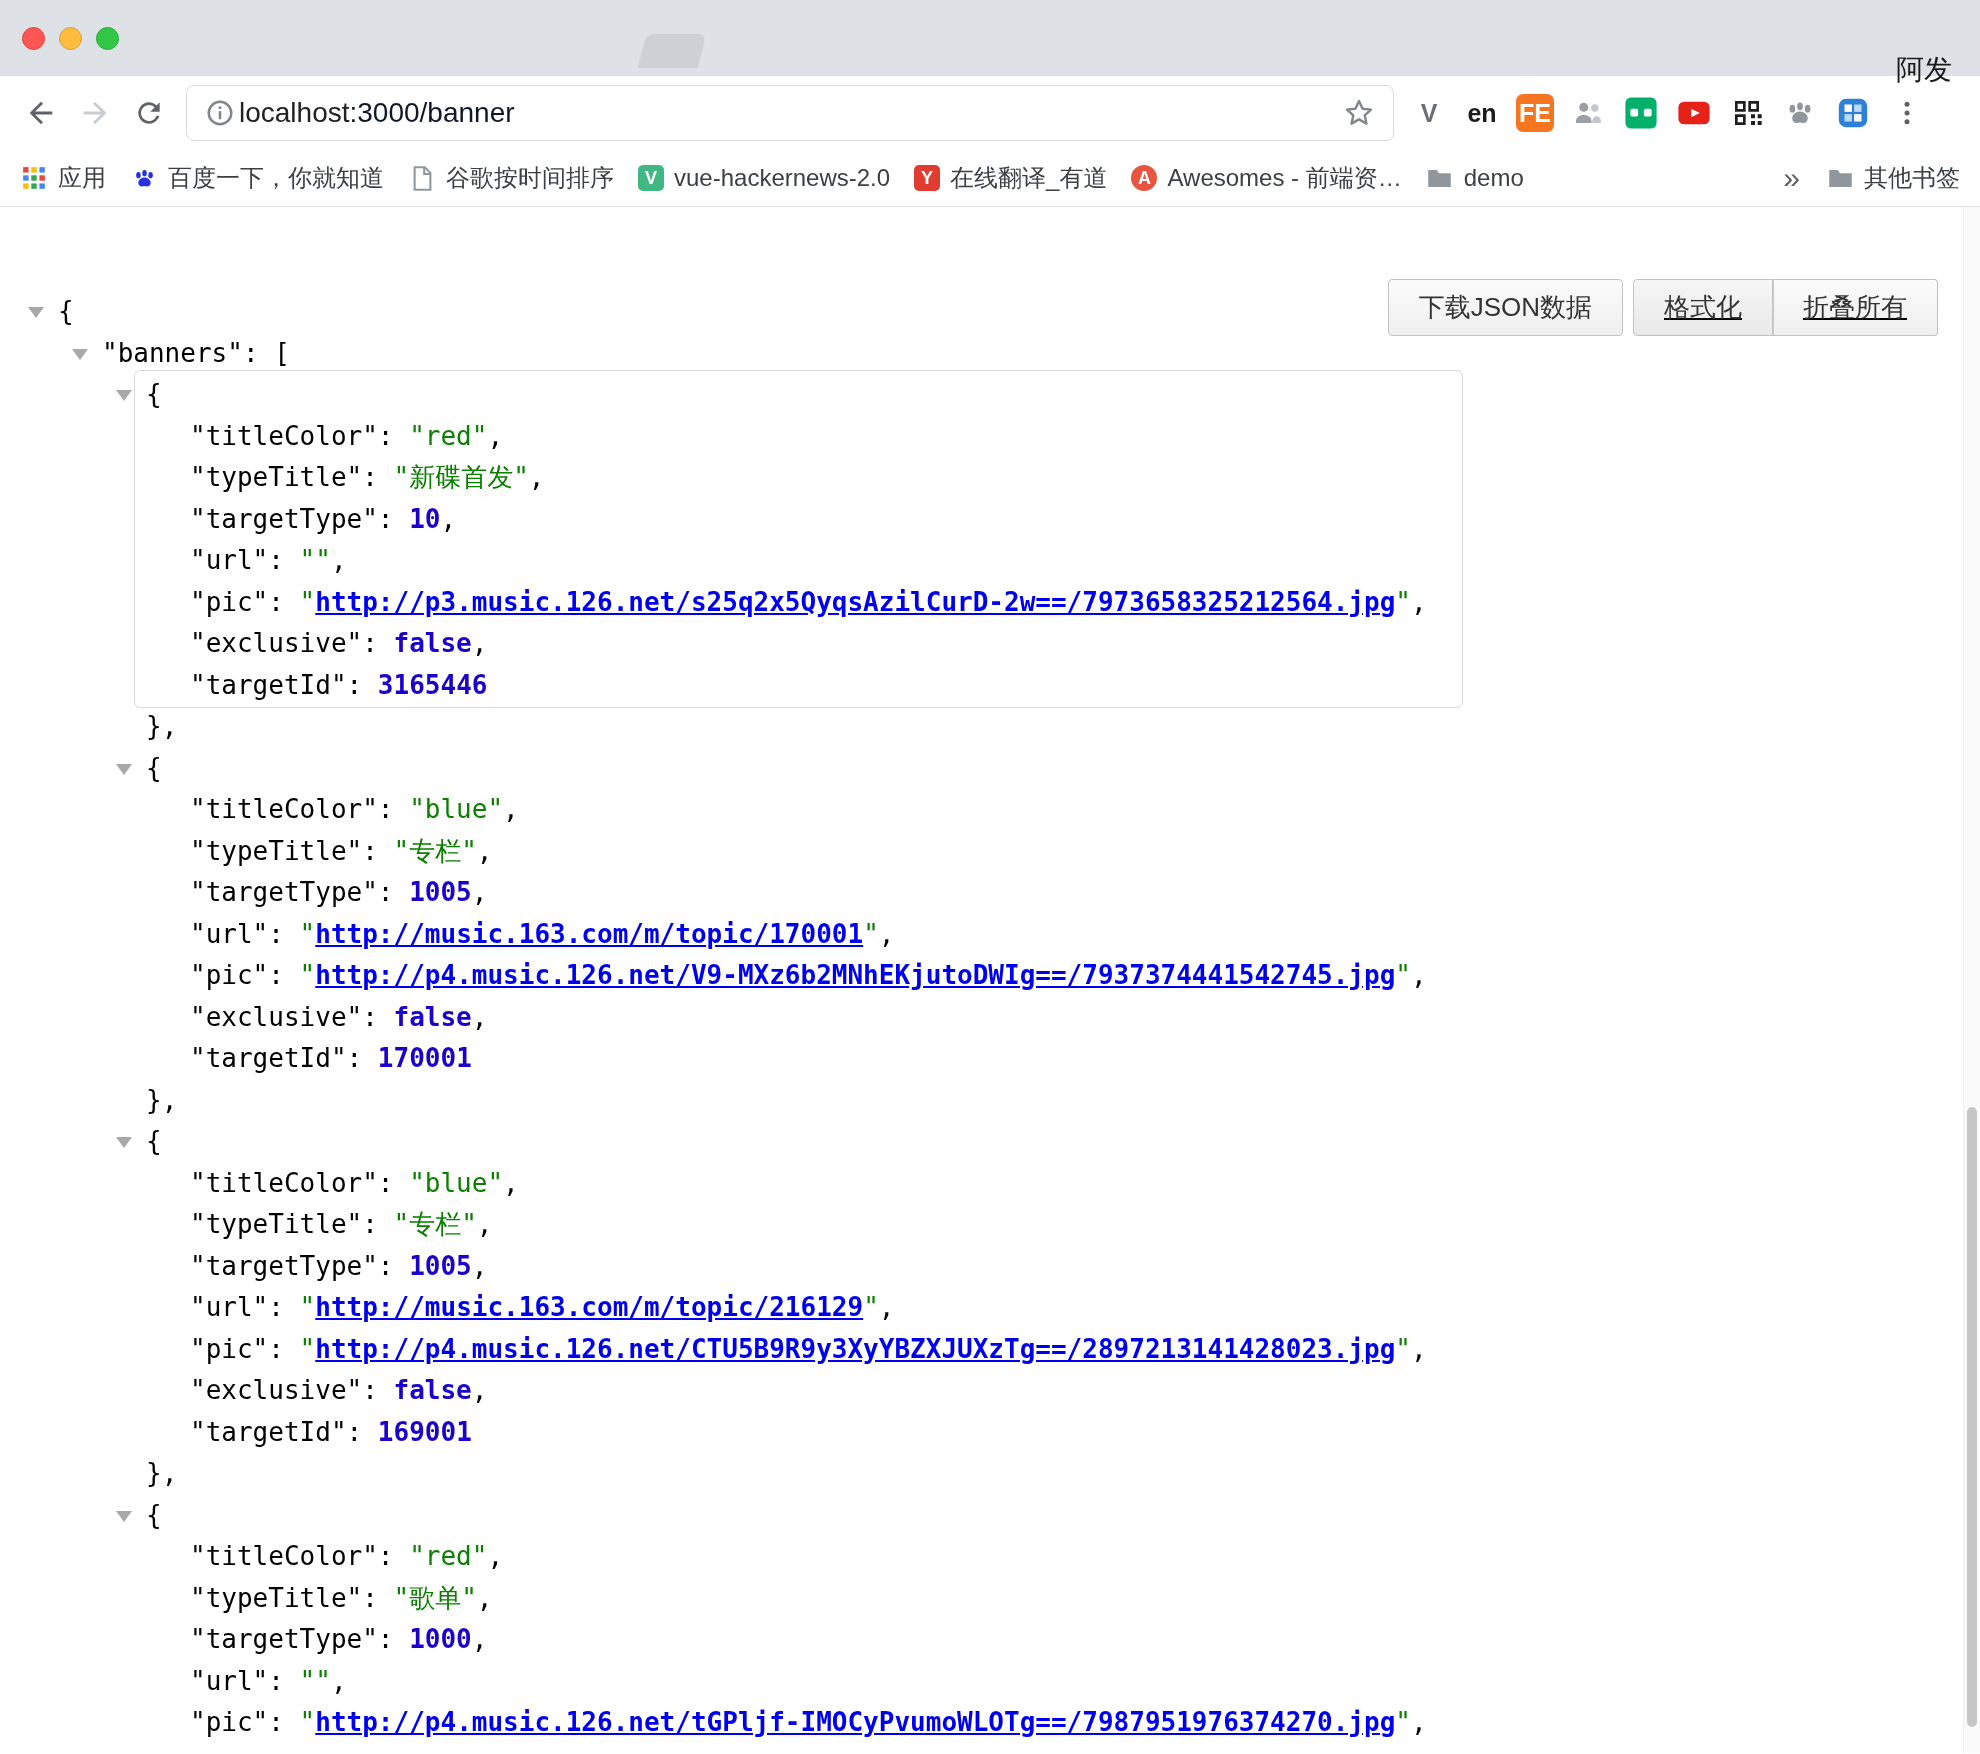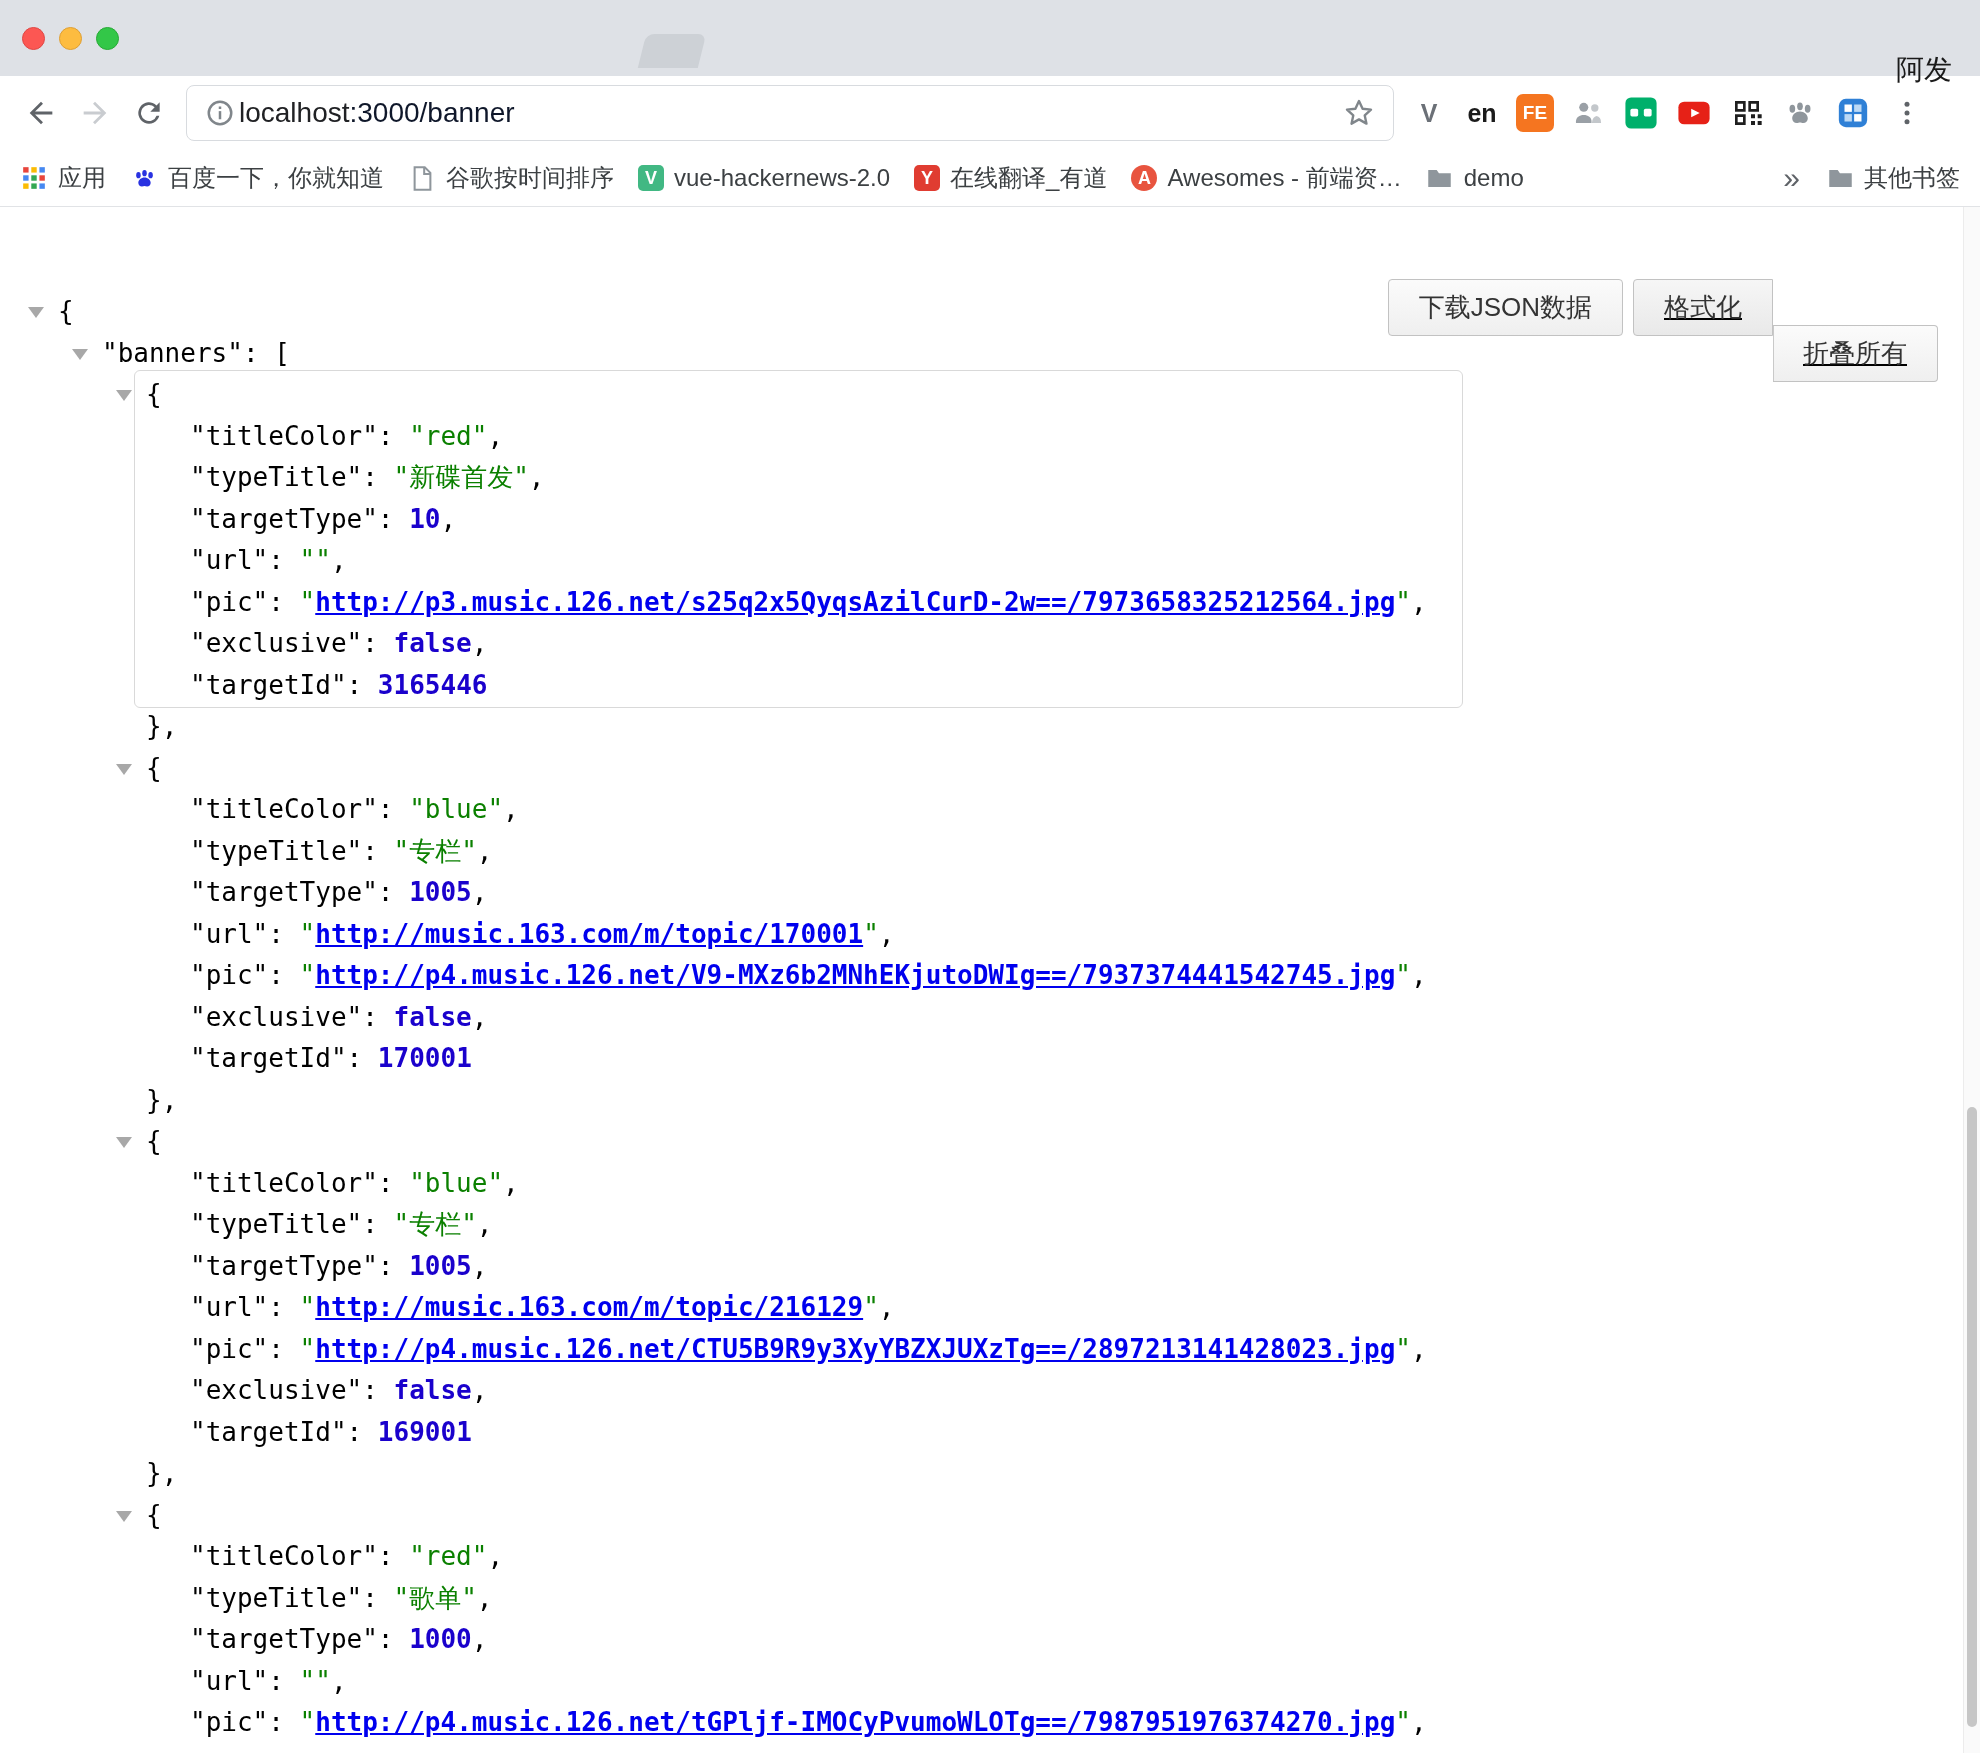--- a/index.html
+++ b/index.html
@@ -27,21 +27,21 @@
   .toolbar { height: 74px; background: #fff; display: flex; align-items: center; padding: 0 14px; }
   .nav-btn { width: 54px; height: 54px; display: flex; align-items: center; justify-content: center; border-radius: 50%; }
   .omnibox { flex: 0 0 auto; width: 1208px; height: 56px; border: 1px solid #d8dbdf; border-radius: 8px;
              background: #fff; display: flex; align-items: center; padding: 0 18px; margin-left: 10px; }
   .url { margin-left: 4px; font-size: 28px; display: flex; white-space: nowrap; }
   .url .host { color: #202124; }
   .url .path { color: #0f172a; }
   .star { margin-left: auto; }
   .extensions { display: flex; align-items: center; gap: 15px; margin-left: 16px; }
   .ext { width: 38px; height: 38px; display: flex; align-items: center; justify-content: center; }
-  .ext.tile { border-radius: 7px; font-weight: bold; font-size: 19px; }
+  .ext.tile { border-radius: 7px; font-weight: bold; font-size: 25px; }
   .ext.tile.flat { font-size: 25px; }
   .menu-btn { margin-left: 12px; width: 46px; height: 46px; display: flex; align-items: center; justify-content: center; }
 
   
   .bookmarks { height: 57px; background: #fff; border-bottom: 1px solid #e1e3e6;
                display: flex; align-items: center; padding: 0 20px; }
   .bm-items { display: flex; align-items: center; gap: 24px; }
   .bm-item { display: flex; align-items: center; gap: 10px; cursor: default; }
   .bm-label { font-size: 24px; color: #3c4043; white-space: nowrap; }
   .bm-icon { width: 28px; height: 28px; display: flex; align-items: center; justify-content: center; }
@@ -53,21 +53,21 @@
 
   
   .content { position: relative; height: 1546px; background: #fff; overflow: hidden; }
   .btn { position: absolute; height: 57px; font-size: 26px; color: #333;
          background: linear-gradient(#fbfbfb, #efefef); border: 1px solid #c2c2c2;
          border-radius: 4px; padding: 0 30px; font-family: inherit; }
   .btn.download { top: 72px; right: 357px; }
   .btn-group { position: absolute; top: 72px; right: 42px; display: flex; text-decoration: underline; }
   .btn-group .btn { position: static; }
   .seg.left { border-radius: 4px 0 0 4px; background: linear-gradient(#f6f6f6, #e9e9e9); }
-  .seg.right { border-radius: 0 4px 4px 0; border-left: none; box-shadow: inset 1px 0 0 #c9c9c9; margin-top: 46px; }
+  .seg.right { border-radius: 0 4px 4px 0; border-left: none; box-shadow: inset 1px 0 0 #c9c9c9; }
 
   
   .json-tree { position: absolute; left: 0; top: 0; right: 17px; bottom: 0;
                padding: 84px 0 0 58px;
                font-family: "DejaVu Sans Mono", "Liberation Mono", monospace;
                font-size: 26px; line-height: 41.5px; color: #000; }
   .json-line { position: relative; white-space: pre; }
   .json-inner { margin-left: 44px; }
   .tri { position: absolute; left: -30px; top: 16px; width: 0; height: 0;
          border: 8px solid transparent; border-bottom: none; border-top: 11px solid #a8a8a8; }

